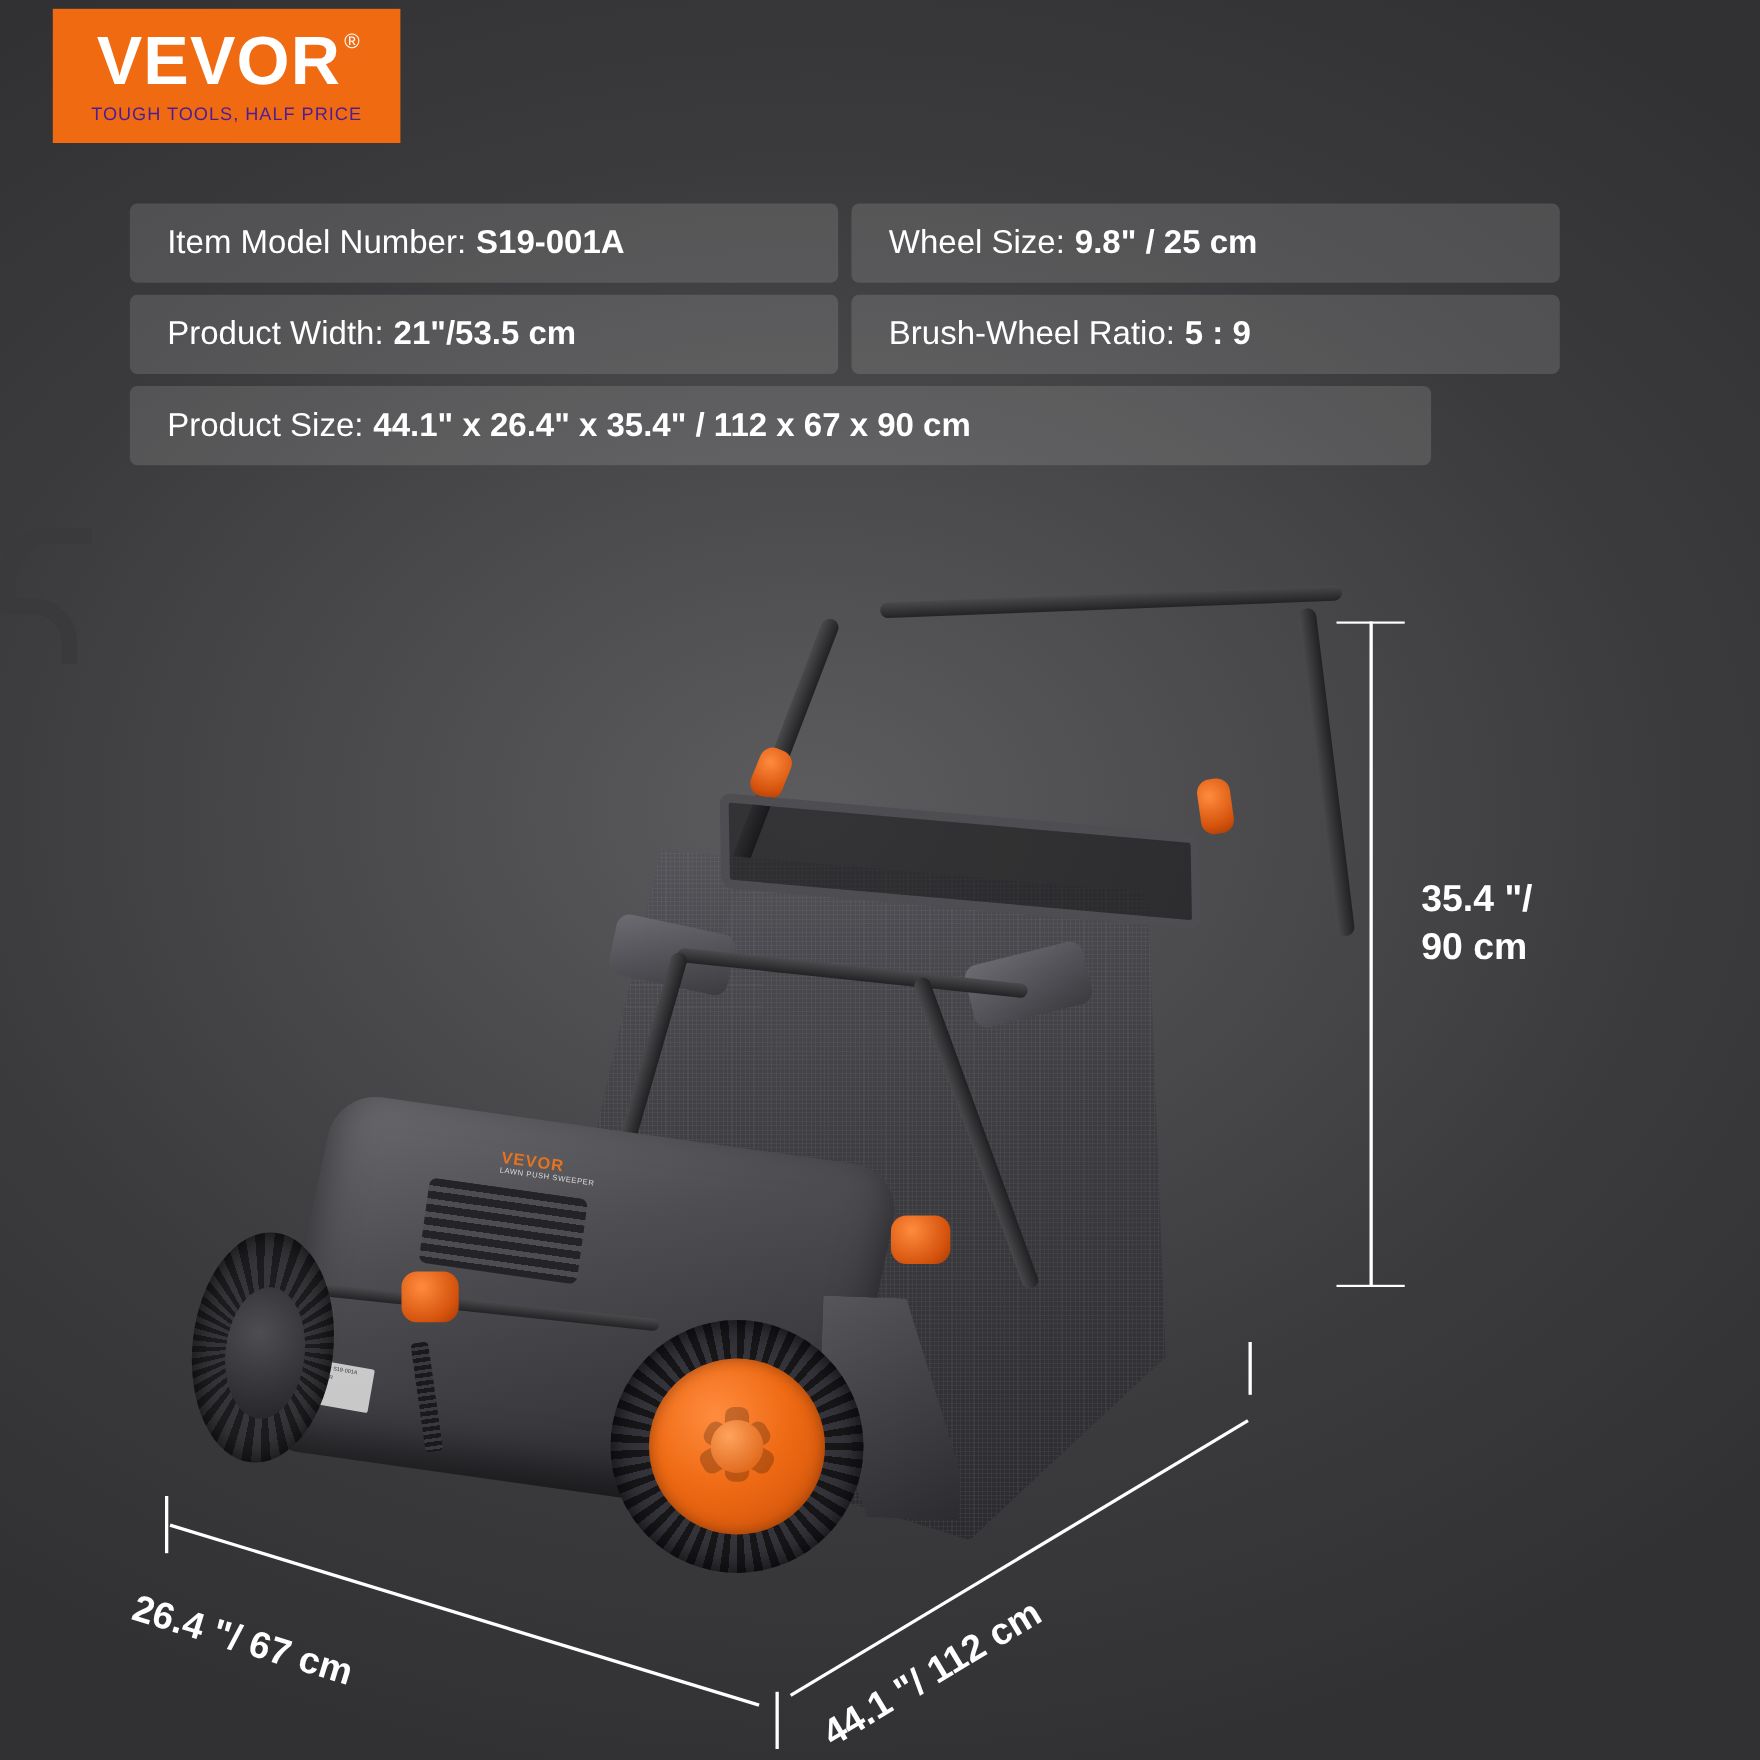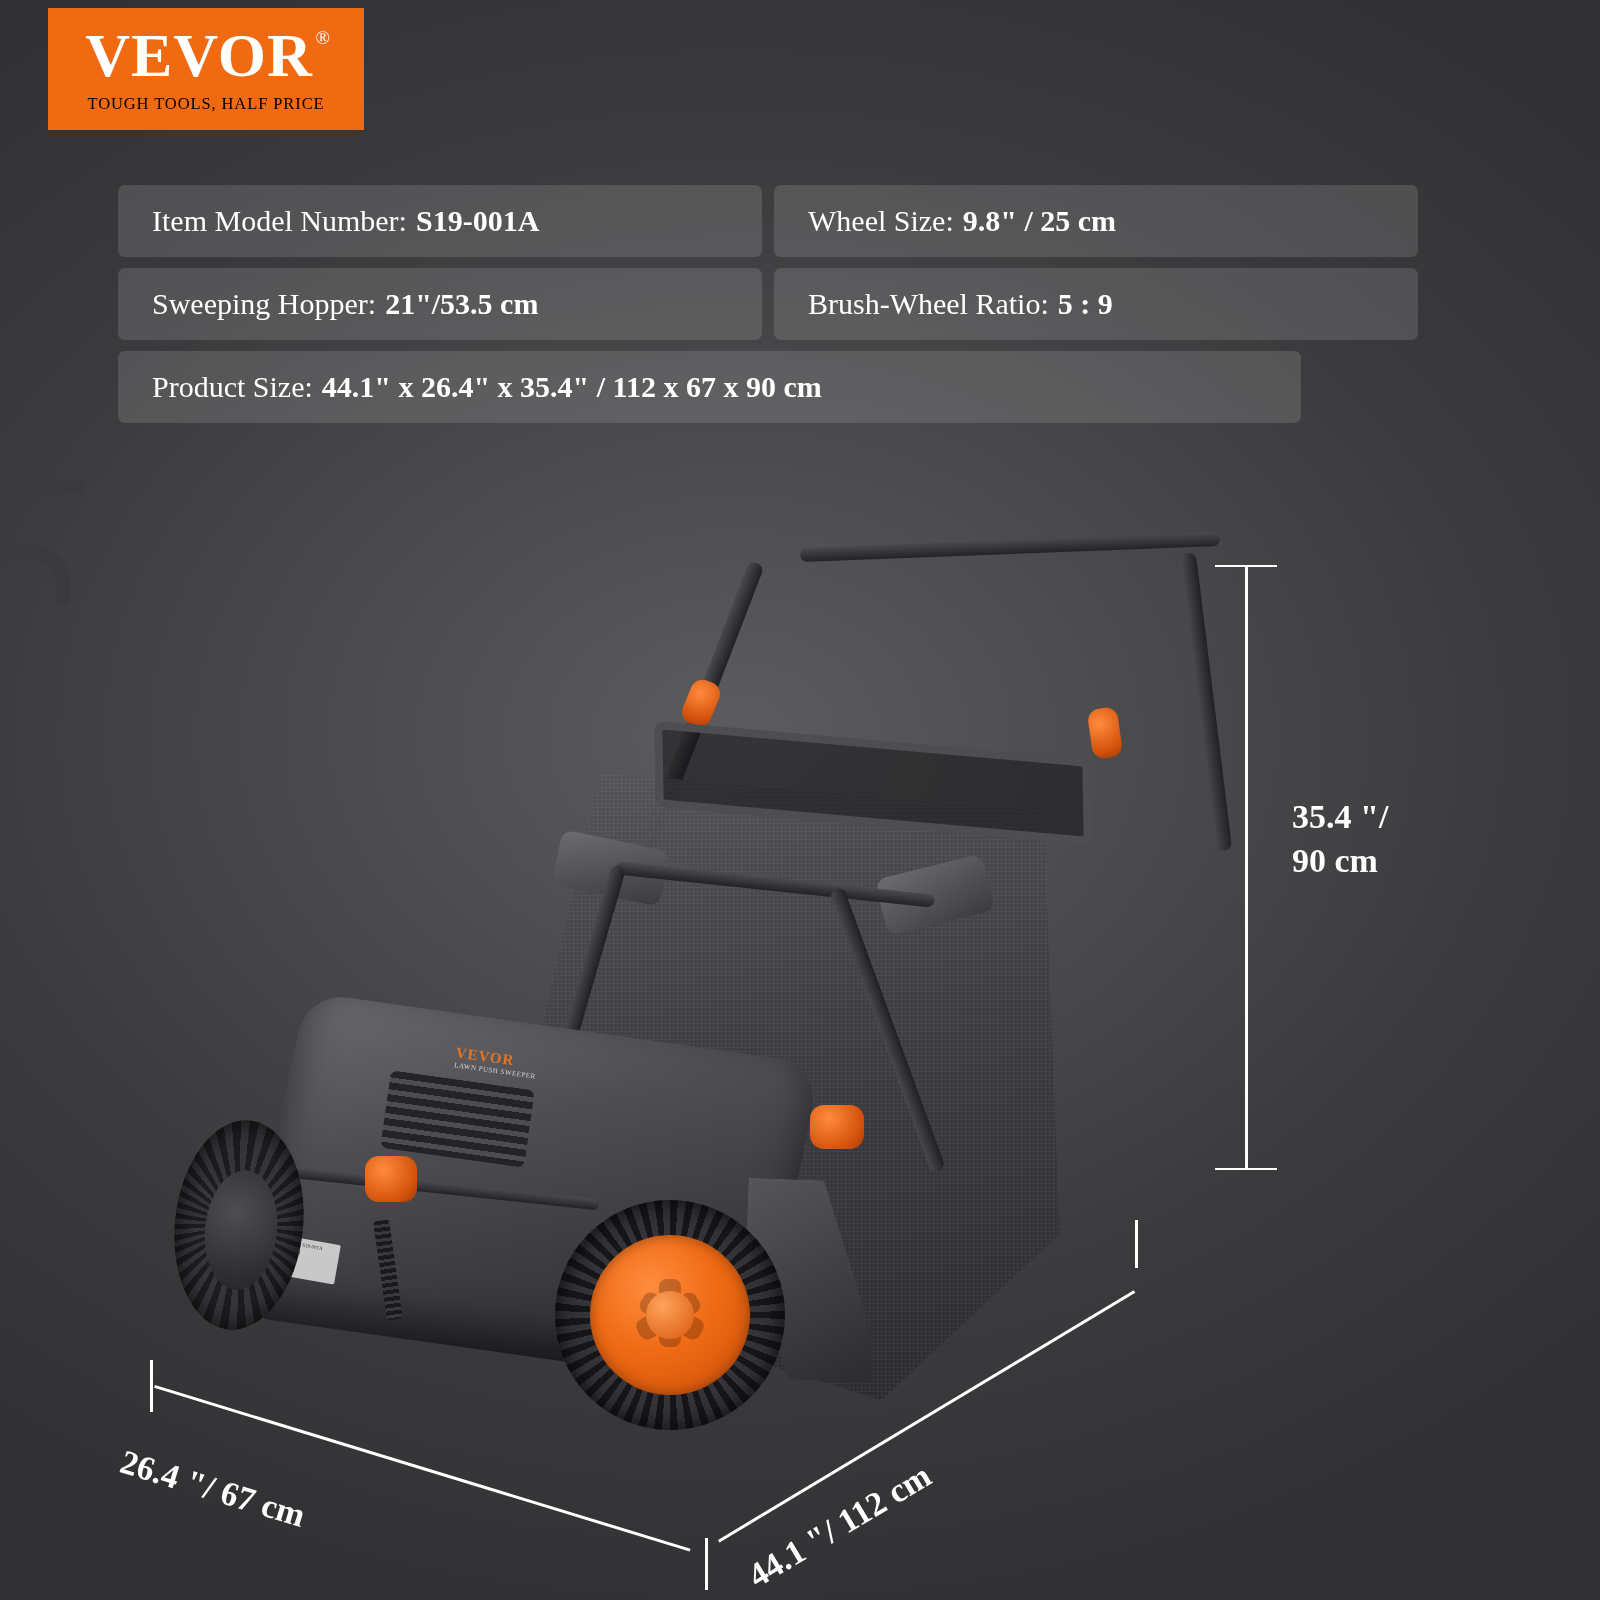--- a/index.html
+++ b/index.html
@@ -13,21 +13,20 @@
     font-family: "Liberation Sans", sans-serif;
     overflow: hidden;
   }
   .page {
     position: relative;
     width: 1600px;
     height: 1600px;
     background:
       radial-gradient(ellipse 1200px 900px at 46% 46%, #5c5c5e 0%, #4a4a4c 35%, #3b3b3d 65%, #313133 100%);
     overflow: hidden;
-    font-family: Liberation Serif, serif;
   }
 
   
   .logo {
     position: absolute;
     left: 48px;
     top: 8px;
     width: 316px;
     height: 122px;
     background: #f06a12;
@@ -47,21 +46,21 @@
   }
   .logo-reg {
     position: absolute;
     right: -4px;
     top: 4px;
     font-size: 19px;
     font-weight: normal;
   }
   .logo-tag {
     margin-top: 8px;
-    color: #000000;
+    color: #4c1d95;
     font-size: 16.5px;
     letter-spacing: 0.9px;
     font-weight: normal;
   }
 
   
   .specs {
     position: absolute;
     left: 118px;
     top: 185px;
@@ -375,21 +374,21 @@
         <span class="spec-value">S19-001A</span>
       </div>
       <div class="spec-cell right">
         <span class="spec-label">Wheel Size:</span>
         <span class="spec-value">9.8" / 25 cm</span>
       </div>
     </div>
 
     <div class="spec-row">
       <div class="spec-cell left">
-        <span class="spec-label">Sweeping Hopper:</span>
+        <span class="spec-label">Product Width:</span>
         <span class="spec-value">21"/53.5 cm</span>
       </div>
       <div class="spec-cell right">
         <span class="spec-label">Brush-Wheel Ratio:</span>
         <span class="spec-value">5 : 9</span>
       </div>
     </div>
 
 
     <div class="spec-row">

